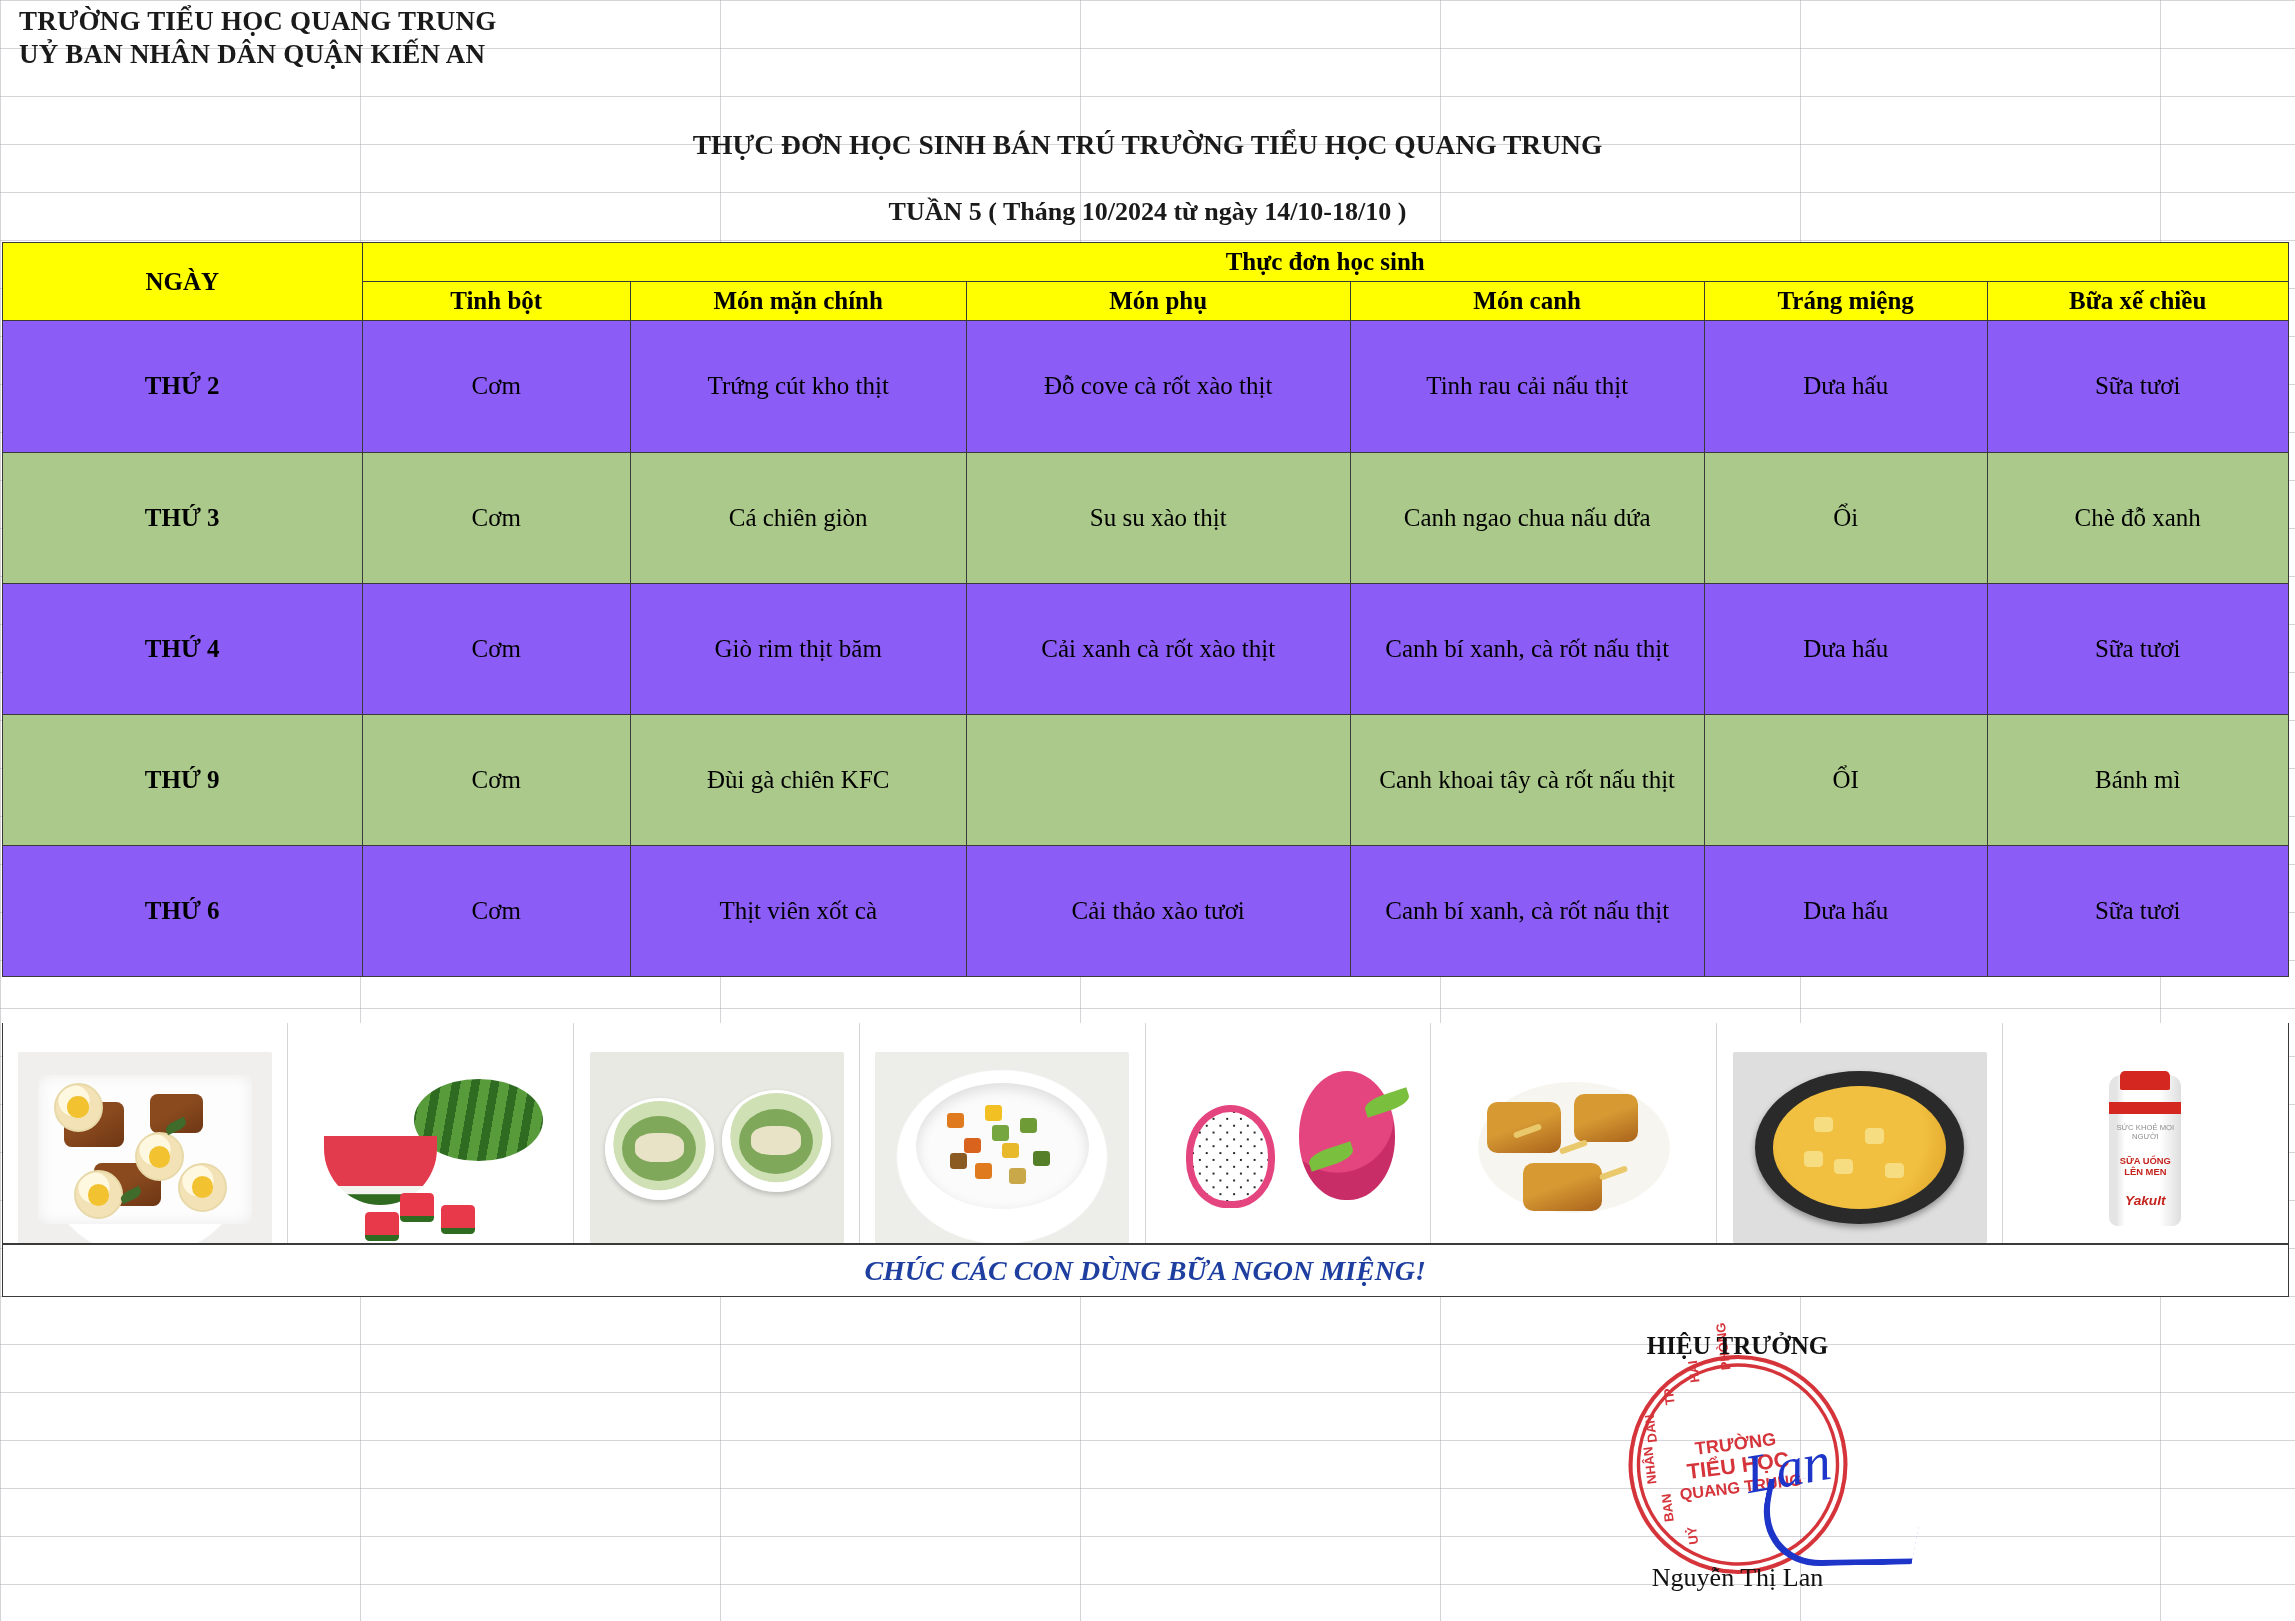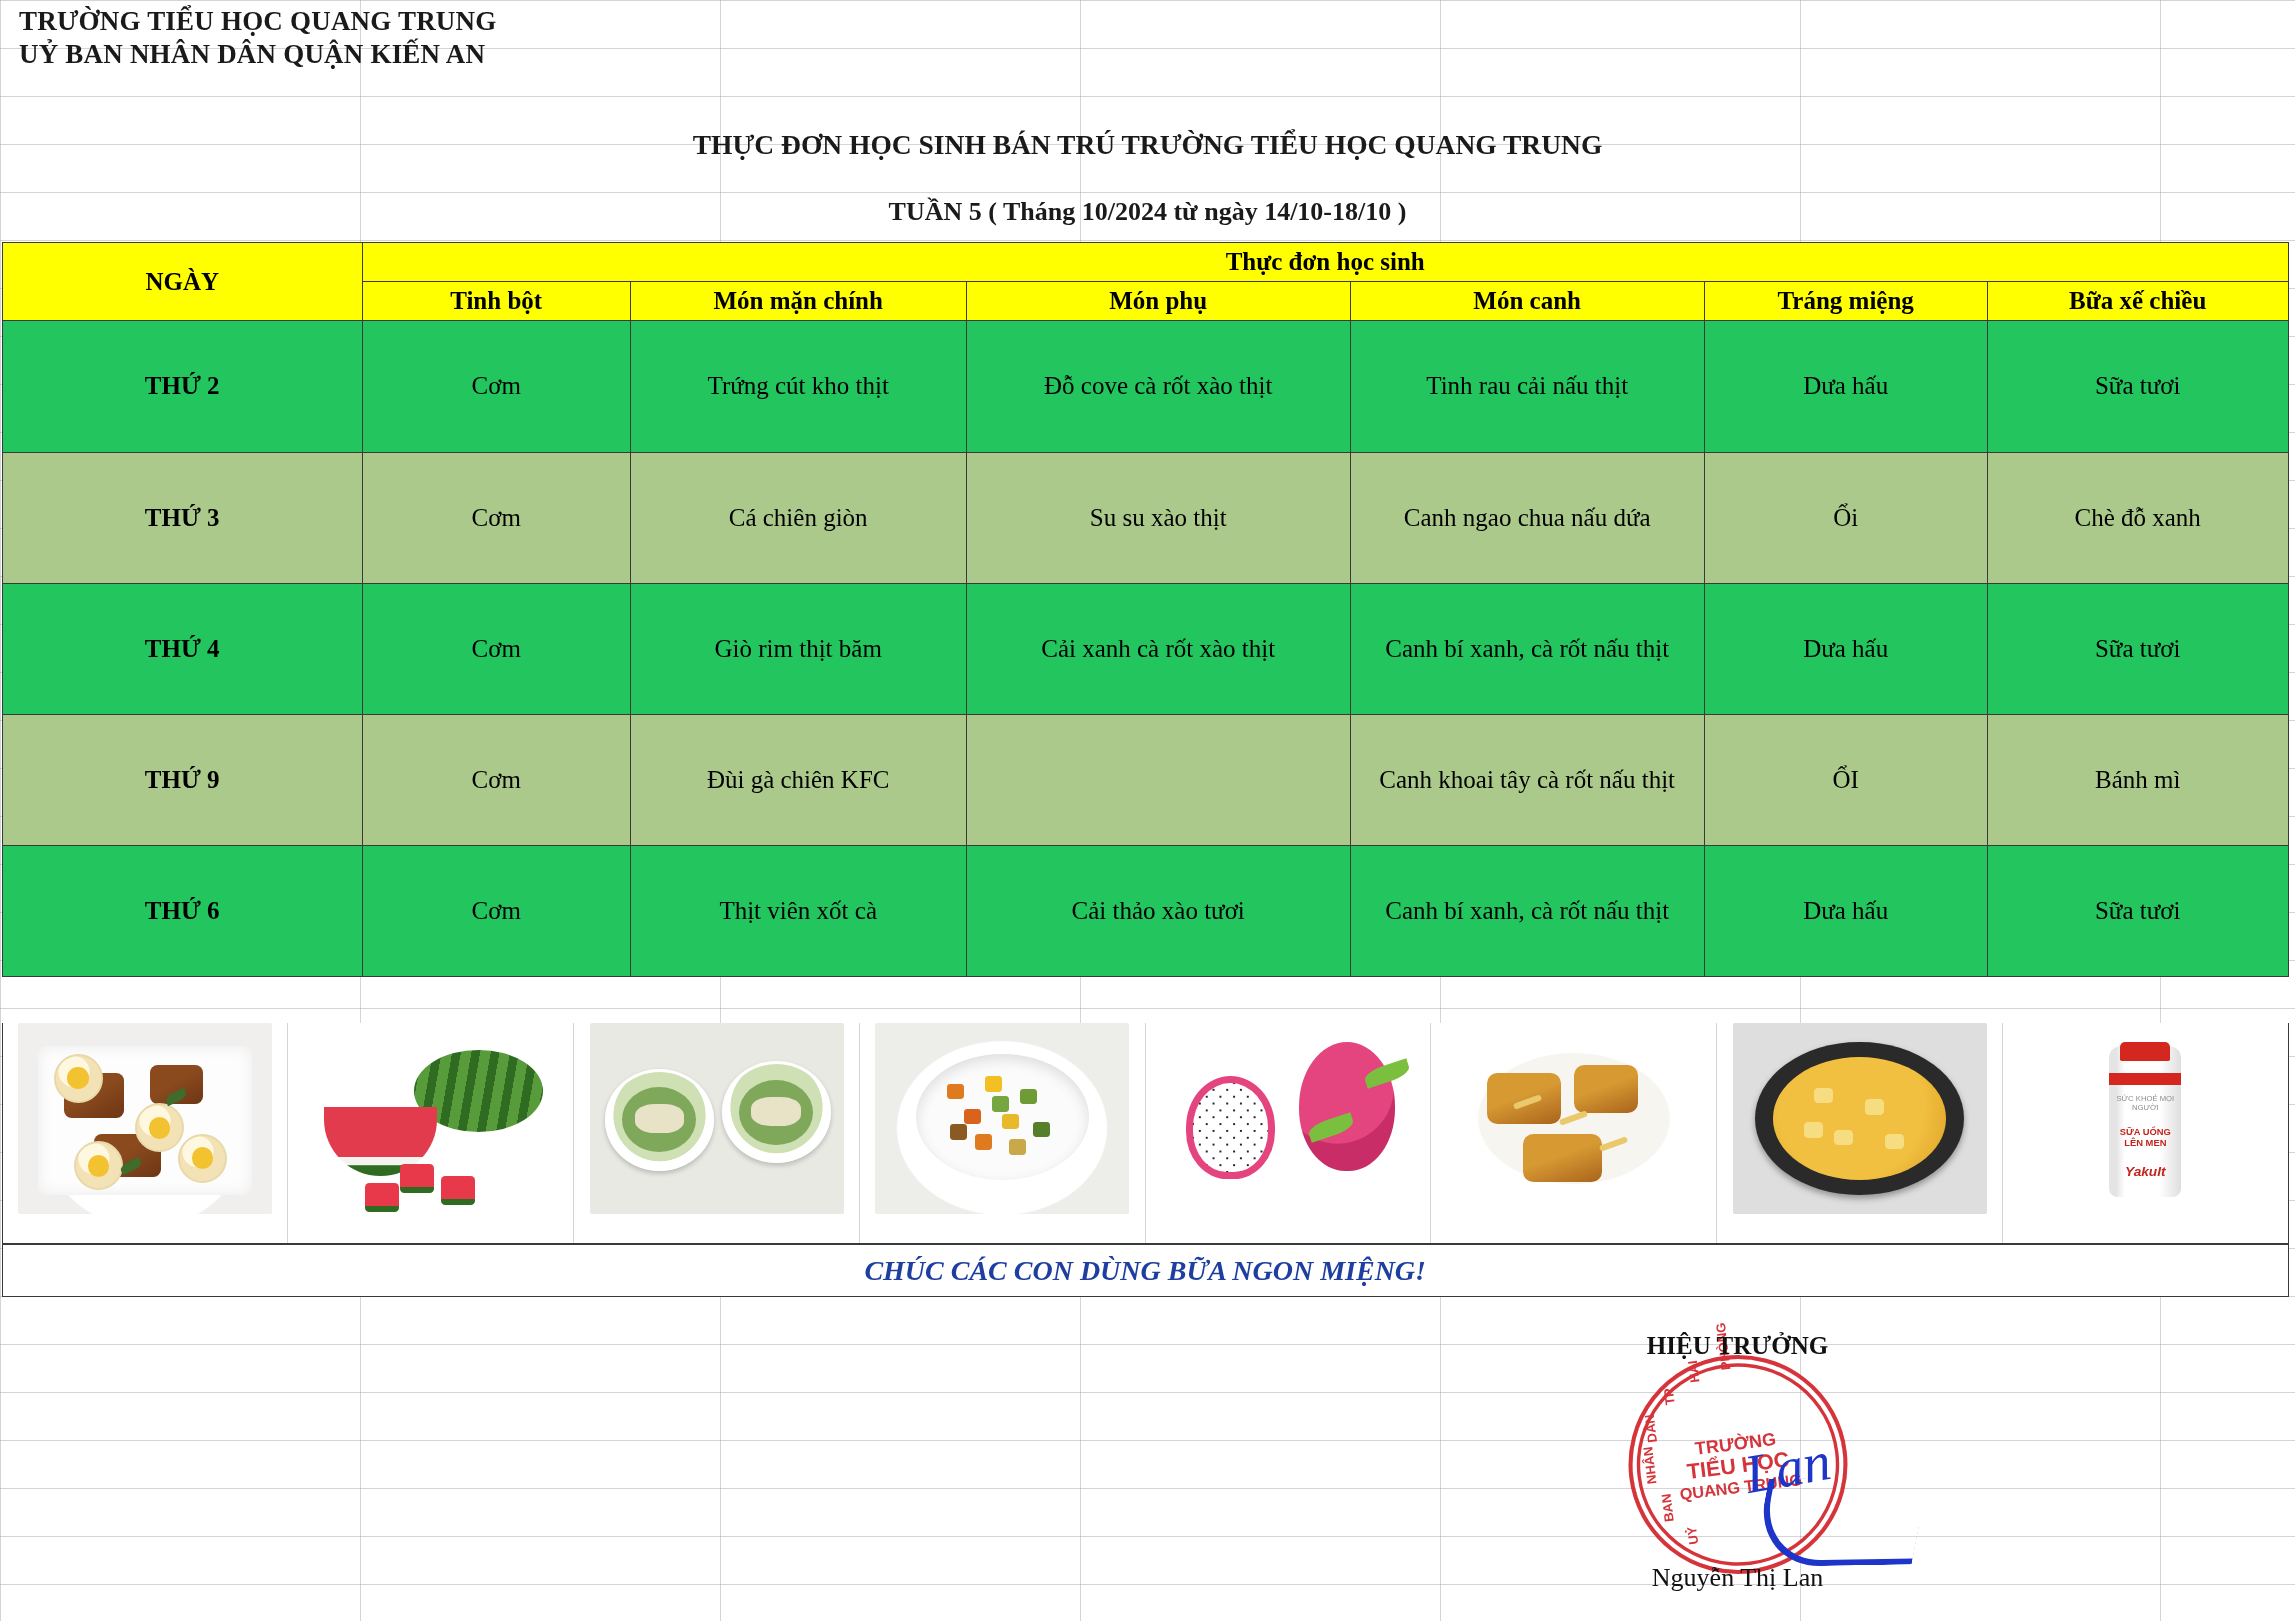--- a/index.html
+++ b/index.html
@@ -95,41 +95,41 @@
   .col-main   { width: 336px; }
   .col-side   { width: 384px; }
   .col-soup   { width: 354px; }
   .col-dessert{ width: 283px; }
   .col-snack  { width: 301px; }
 
   .day-cell {
     font-weight: bold;
     font-size: 26px;
   }
-  .row-grey td { background: #22c55e; }
+  .row-grey td { background: #8b5cf6; }
   .row-green td { background: #aac98a; }
   .cell-h { height: 120px; }
 
   
   .photo-strip {
     position: absolute;
     left: 1.7px;
     top: 1023px;
     width: 2287px;
     height: 221px;
     border: 0.9px solid #3a3a3a;
     border-top: none;
     box-sizing: border-box;
     display: flex;
     background: #ffffff;
   }
   .photo-cell {
     flex: 1 1 0;
     display: flex;
-    align-items: flex-start;
+    align-items: flex-end;
     justify-content: center;
     position: relative;
   }
   .photo-cell + .photo-cell { border-left: 0.9px solid rgba(160,160,170,0.45); }
   .thumb {
     width: 254px;
     height: 191px;
     border-radius: 1.7px;
     position: relative;
     overflow: hidden;

